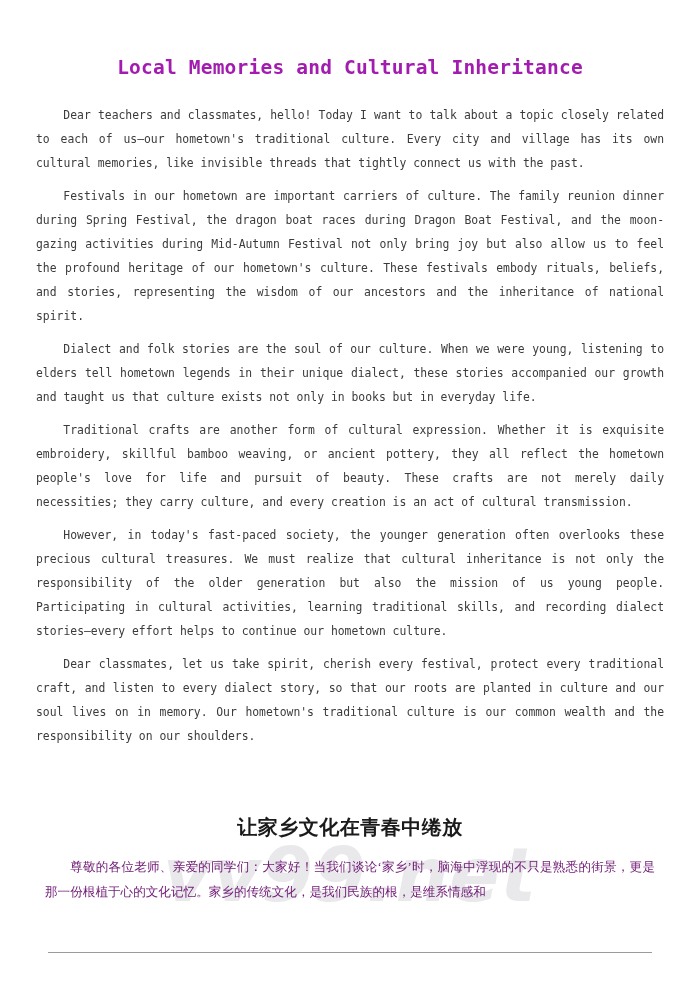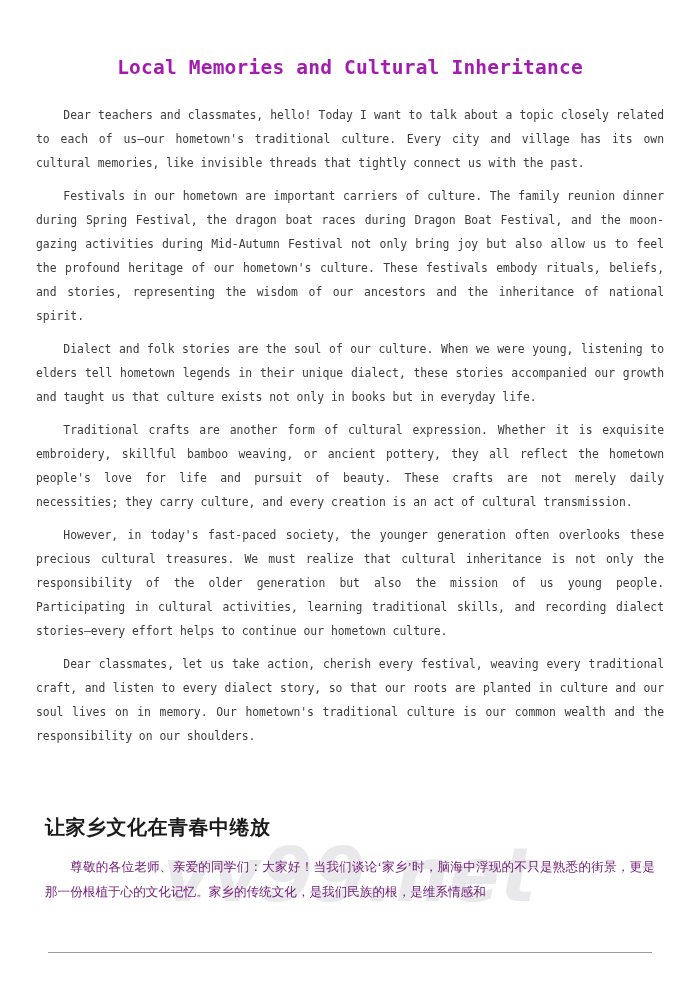--- a/index.html
+++ b/index.html
@@ -78,21 +78,21 @@
     margin-top: 24px;
   }
 
   
   .cn-section {
     padding: 0 45px;
     margin-top: 66px;
   }
   .cn-title {
     margin: 0 0 14px 0;
-    text-align: left;
+    text-align: center;
     font-family: "DejaVu Sans", "Liberation Sans", sans-serif;
     font-weight: 700;
     font-size: 20px;
     letter-spacing: 0.5px;
     color: #1a1a1a;
   }
   .cn-body p {
     margin: 0;
     font-family: Liberation Serif, serif;
     font-size: 12.6px;
@@ -137,21 +137,21 @@
   <div class="content">
 
     <h1 class="doc-title">Local Memories and Cultural Inheritance</h1>
 
     <div class="en-body">
       <p>Dear teachers and classmates, hello! Today I want to talk about a topic closely related to each of us—our hometown's traditional culture. Every city and village has its own cultural memories, like invisible threads that tightly connect us with the past.</p>
       <p>Festivals in our hometown are important carriers of culture. The family reunion dinner during Spring Festival, the dragon boat races during Dragon Boat Festival, and the moon-gazing activities during Mid-Autumn Festival not only bring joy but also allow us to feel the profound heritage of our hometown's culture. These festivals embody rituals, beliefs, and stories, representing the wisdom of our ancestors and the inheritance of national spirit.</p>
       <p>Dialect and folk stories are the soul of our culture. When we were young, listening to elders tell hometown legends in their unique dialect, these stories accompanied our growth and taught us that culture exists not only in books but in everyday life.</p>
       <p>Traditional crafts are another form of cultural expression. Whether it is exquisite embroidery, skillful bamboo weaving, or ancient pottery, they all reflect the hometown people's love for life and pursuit of beauty. These crafts are not merely daily necessities; they carry culture, and every creation is an act of cultural transmission.</p>
       <p>However, in today's fast-paced society, the younger generation often overlooks these precious cultural treasures. We must realize that cultural inheritance is not only the responsibility of the older generation but also the mission of us young people. Participating in cultural activities, learning traditional skills, and recording dialect stories—every effort helps to continue our hometown culture.</p>
-      <p>Dear classmates, let us take action, cherish every festival, weaving every traditional craft, and listen to every dialect story, so that our roots are planted in culture and our soul lives on in memory. Our hometown's traditional culture is our common wealth and the responsibility on our shoulders.</p>
+      <p>Dear classmates, let us take spirit, cherish every festival, protect every traditional craft, and listen to every dialect story, so that our roots are planted in culture and our soul lives on in memory. Our hometown's traditional culture is our common wealth and the responsibility on our shoulders.</p>
     </div>
 
     <div class="cn-section">
       <h2 class="cn-title">让家乡文化在青春中绻放</h2>
       <div class="cn-body">
         <p>尊敬的各位老师、亲爱的同学们：大家好！当我们谈论‘家乡’时，脑海中浮现的不只是熟悉的街景，更是那一份根植于心的文化记忆。家乡的传统文化，是我们民族的根，是维系情感和</p>
       </div>
     </div>
 
   </div>

